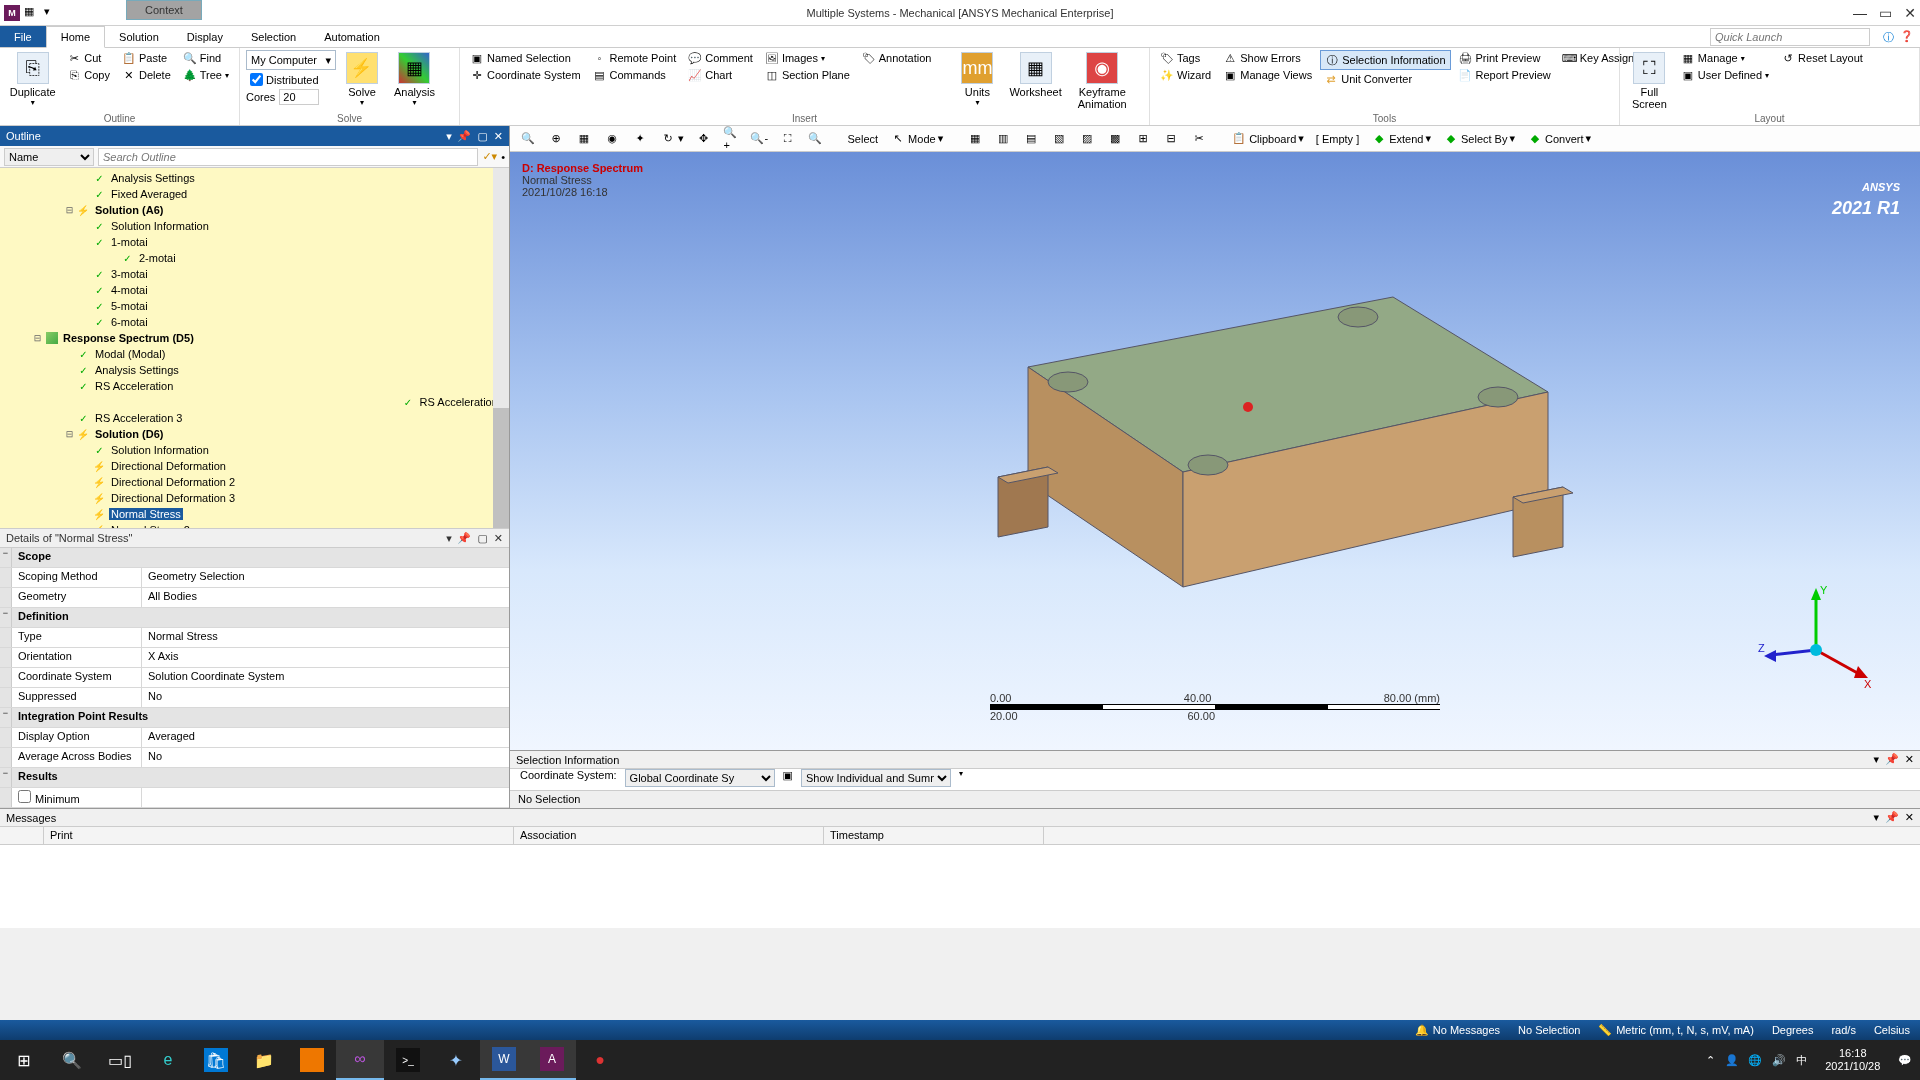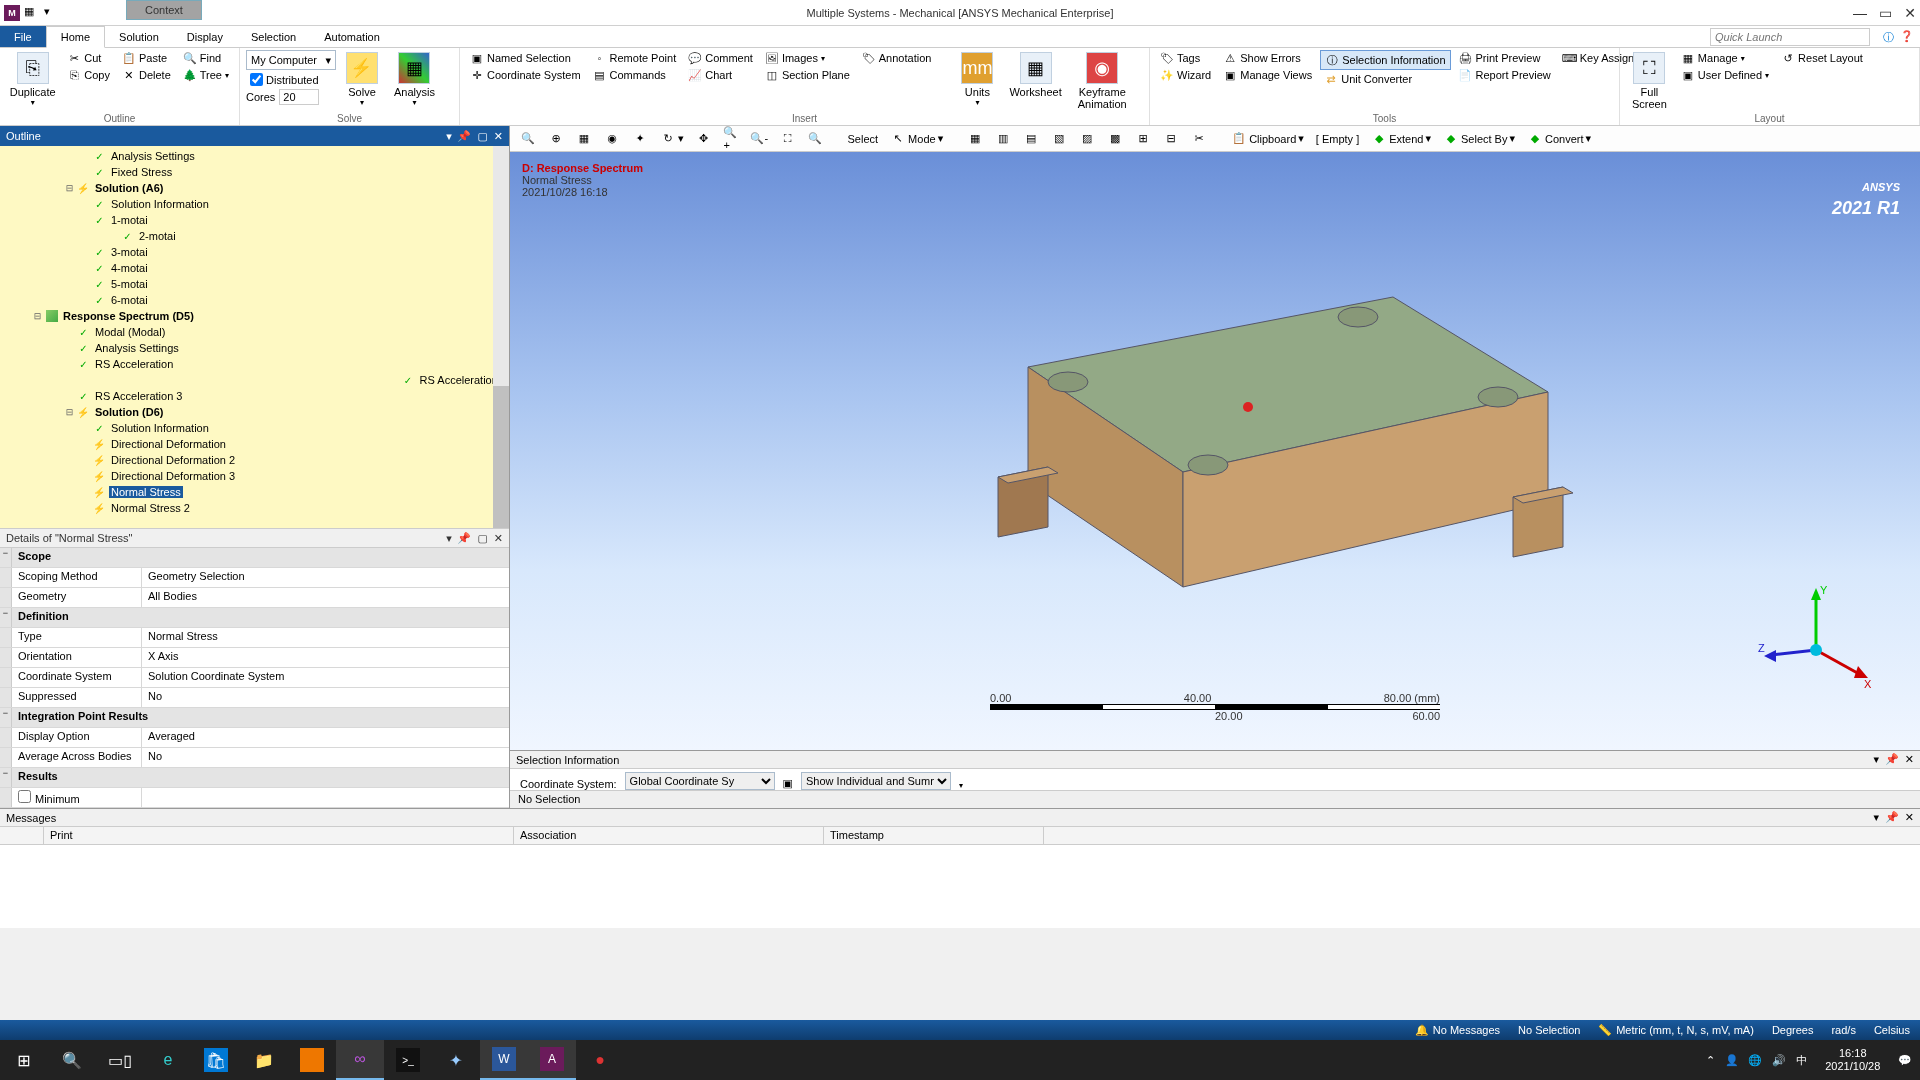--- a/index.html
+++ b/index.html
@@ -61,30 +61,30 @@
 .viewport-area { flex: 1; display: flex; flex-direction: column; }
 .vp-toolbar { height: 26px; background: #fdfdfd; border-bottom: 1px solid #ccc; display: flex; align-items: center; padding: 0 6px; gap: 4px; }
 .vp-tool { padding: 2px 4px; cursor: pointer; display: flex; align-items: center; gap: 2px; font-size: 11px; }
 .vp-tool .ticon { width: 16px; height: 16px; display: inline-flex; align-items: center; justify-content: center; }
 .viewport { flex: 1; background: linear-gradient(to bottom, #6a8fd8 0%, #a8c4f0 40%, #d8e8fc 70%, #f0f6ff 100%); position: relative; overflow: hidden; }
 .vp-overlay { position: absolute; left: 12px; top: 10px; color: #c00; font-weight: bold; font-size: 12px; }
 .vp-overlay .sub { color: #333; font-weight: normal; font-size: 11px; }
 .ansys-logo { position: absolute; right: 20px; top: 14px; color: #fff; font-weight: bold; font-size: 28px; font-style: italic; text-align: right; }
 .ansys-logo .ver { font-size: 18px; display: block; text-align: right; }
 .model-3d { position: absolute; left: 52%; top: 46%; transform: translate(-50%, -50%); width: 680px; height: 420px; }
-.scale-bar { position: absolute; bottom: 28px; left: 50%; transform: translateX(-50%); display: flex; flex-direction: column; align-items: flex-end; }
+.scale-bar { position: absolute; bottom: 28px; left: 50%; transform: translateX(-50%); display: flex; flex-direction: column; align-items: flex-start; }
 .scale-ticks { display: flex; width: 450px; justify-content: space-between; color: #333; }
 .scale-line { width: 450px; height: 6px; display: flex; }
 .scale-line div { flex: 1; background: #000; }
 .scale-line div:nth-child(even) { background: #fff; border-top: 1px solid #000; border-bottom: 1px solid #000; }
 .triad { position: absolute; right: 44px; bottom: 50px; width: 120px; height: 120px; }
 
 .sel-info-panel { height: 58px; border-top: 1px solid #999; background: #fff; display: flex; flex-direction: column; }
 .sel-info-header { height: 18px; background: #f0f0f0; border-bottom: 1px solid #ccc; padding: 0 6px; display: flex; align-items: center; justify-content: space-between; }
-.sel-info-toolbar { height: 22px; border-bottom: 1px solid #ccc; padding: 0 10px; display: flex; align-items: flex-end; gap: 8px; }
+.sel-info-toolbar { height: 22px; border-bottom: 1px solid #ccc; padding: 0 10px; display: flex; align-items: flex-start; gap: 8px; }
 .sel-info-toolbar select { height: 18px; border: 1px solid #abc; width: 150px; }
 .sel-info-body { flex: 1; padding: 2px 8px; background: #efefef; }
 
 .messages-panel { height: 120px; border-top: 1px solid #999; background: #fff; display: flex; flex-direction: column; }
 .msg-header { height: 18px; background: #f0f0f0; border-bottom: 1px solid #ccc; padding: 0 6px; display: flex; align-items: center; justify-content: space-between; }
 .msg-cols { height: 18px; display: flex; background: #f4f4f4; border-bottom: 1px solid #ccc; }
 .msg-cols div { border-right: 1px solid #ccc; padding: 2px 6px; }
 
 .status-bar { position: absolute; bottom: 40px; left: 0; right: 0; height: 20px; background: linear-gradient(to bottom, #1a5a9e, #0e3c6e); color: #fff; display: flex; align-items: center; justify-content: flex-end; padding: 0 10px; gap: 18px; }
 .status-bar span { display: flex; align-items: center; gap: 4px; }
@@ -353,30 +353,36 @@
   <div class="left-panel">
     <div class="panel-header">
       <span>Outline</span>
       <div class="controls">
           <span>▾</span> 
           <span>📌</span> 
           <span>▢</span> 
           <span>✕</span>
         </div>
     </div>
+    <div class="outline-toolbar">
+      <select><option>Name</option></select>
+      <input placeholder="Search Outline" style="">
+      <span style="color:#c80">✓▾</span>
+      <span>•</span>
+    </div>
     <div class="tree" id="tree">
       <div class="tree-item" style="padding-left: 80px;">
           <span class="expander"></span>
           <span class="ticon green-check"></span>
           <span class="tlabel">Analysis Settings</span>
         </div>
         <div class="tree-item" style="padding-left: 80px;">
           <span class="expander"></span>
           <span class="ticon green-check"></span>
-          <span class="tlabel">Fixed Stress</span>
+          <span class="tlabel">Fixed Averaged</span>
         </div>
         <div class="tree-item bold" style="padding-left: 64px;">
           <span class="expander">⊟</span>
           <span class="ticon orange-bolt"></span>
           <span class="tlabel">Solution (A6)</span>
         </div>
         <div class="tree-item" style="padding-left: 80px;">
           <span class="expander"></span>
           <span class="ticon green-check"></span>
           <span class="tlabel">Solution Information</span>

